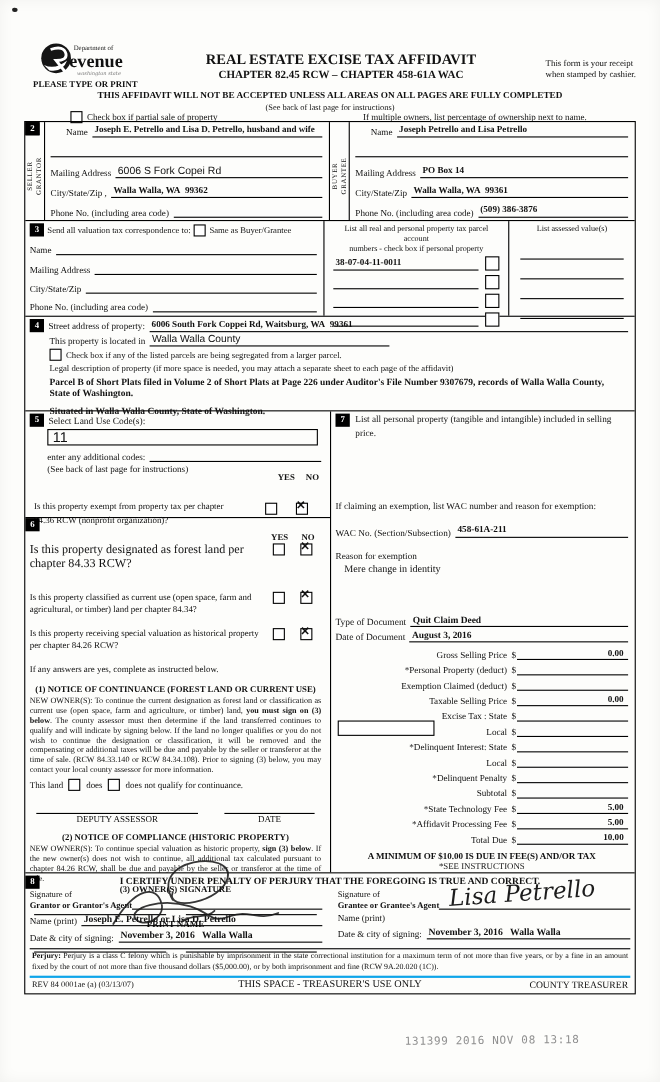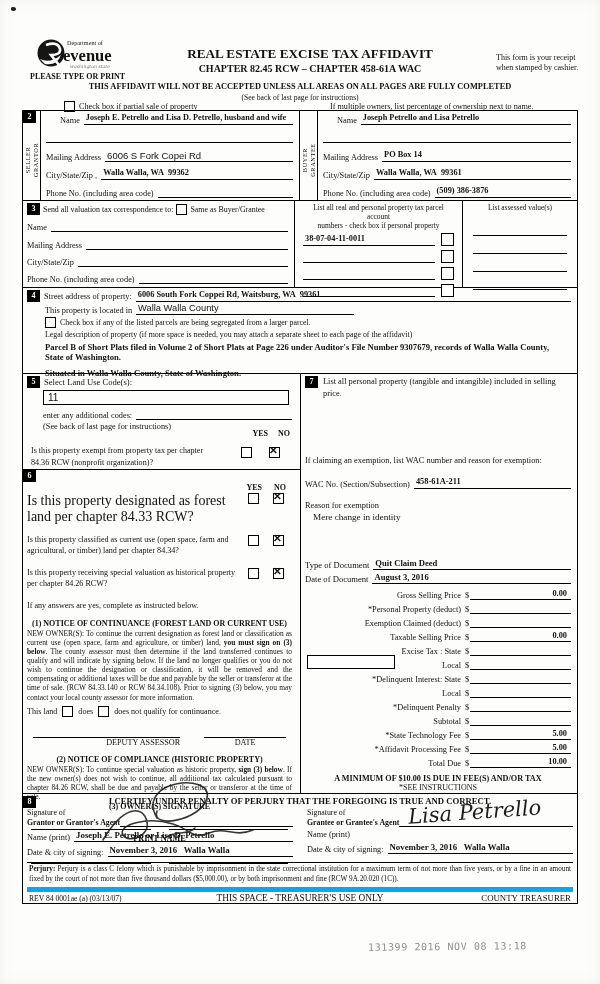--- a/index.html
+++ b/index.html
@@ -231,55 +231,55 @@
 
     <div class="sec" style="height:420px;display:flex;border-bottom:1.5px solid #000">
 
       <div style="width:278px;border-right:1px solid #000;box-sizing:border-box;display:flex;flex-direction:column">
 
         <div style="height:97px;border-bottom:1.5px solid #000;position:relative;padding:2px 8px 0 4px;box-sizing:border-box">
           <div class="frow" style="align-items:center;gap:4px">
             <span class="badge" style="position:static">5</span>
             <span style="font-size:8.6px">Select Land Use Code(s):</span>
           </div>
-          <div class="sans" style="margin:2px 0 0 16px;width:240px;height:13px;border:1.5px solid #000;font-size:10px;line-height:13px;padding-left:4px">11</div>
+          <div class="sans" style="margin:2px 0 0 16px;width:240px;height:13px;border:1.5px solid #000;font-size:13px;line-height:13px;padding-left:4px">11</div>
           <div class="frow" style="margin:3px 0 0 16px">
             <span>enter any additional codes:</span>
             <span class="fill"></span>
           </div>
           <div style="margin:2px 0 0 16px;font-size:8.3px">(See back of last page for instructions)</div>
           <div style="position:absolute;right:10px;top:55px;font-size:8px;font-weight:bold;display:flex;gap:10px">
             <span>YES</span>
             <span>NO</span>
           </div>
-          <div style="display:flex;margin:14px 0 0 4px">
+          <div style="display:flex;margin:24px 0 0 4px">
             <div style="flex:1;font-size:8.1px;line-height:1.5">
               <span>Is this property exempt from property tax per chapter</span><br>
               <span>84.36 RCW (nonprofit organization)?</span>
             </div>
             <div style="display:flex;gap:17px;margin:2px 12px 0 0;align-items:flex-start">
               <span class="cb"></span>
               <span class="cb checked"></span>
             </div>
           </div>
         </div>
 
         <div style="flex:1;position:relative;padding:1px 8px 3px 4px;box-sizing:border-box">
           <div class="badge" style="left:0;top:0">6</div>
           <div style="text-align:right;margin:12px 2px 1px 0;font-size:8px;font-weight:bold">
             <span style="margin-right:10px">YES</span>
             <span style="margin-right:4px">NO</span>
           </div>
 
-          <div style="display:flex;font-size:14px">
+          <div style="display:flex;font-size:11px">
             <span style="flex:1">Is this property designated as forest land per chapter 84.33 RCW?</span>
             <span class="cb" style="margin-right:14px"></span>
             <span class="cb checked" style="margin-right:8px"></span>
           </div>
-          <div style="display:flex;font-size:8.1px;margin-top:10px">
+          <div style="display:flex;font-size:8.1px;margin-top:20px">
             <span style="flex:1">Is this property classified as current use (open space, farm and</span>
             <span class="cb" style="margin-right:14px"></span>
             <span class="cb checked" style="margin-right:8px"></span>
           </div>
           <div style="font-size:8.1px">agricultural, or timber) land per chapter 84.34?</div>
 
           <div style="display:flex;font-size:8.1px;margin-top:13px">
             <span style="flex:1">Is this property receiving special valuation as historical property</span>
             <span class="cb" style="margin-right:14px"></span>
             <span class="cb checked" style="margin-right:8px"></span>
@@ -299,21 +299,21 @@
             <span>does</span>
             <span class="cb"></span>
             <span>does not  qualify for continuance.</span>
           </div>
 
           <div style="display:flex;gap:24px;margin-top:20px;padding:0 6px">
             <span style="flex:1.8;border-bottom:1px solid #000"></span>
             <span style="flex:1;border-bottom:1px solid #000"></span>
           </div>
           <div style="display:flex;gap:24px;font-size:8.2px;padding:0 6px">
-            <span style="flex:1.8;text-align:right">DEPUTY ASSESSOR</span>
+            <span style="flex:1.8;text-align:center">DEPUTY ASSESSOR</span>
             <span style="flex:1;text-align:center">DATE</span>
           </div>
 
           <div class="ctr b" style="font-size:8px;margin-top:8px">(2) NOTICE OF COMPLIANCE (HISTORIC PROPERTY)</div>
           <div class="small jst" style="line-height:1.22;margin-top:1px">
             <span>NEW OWNER(S): To continue special valuation as historic property, </span><span class="b">sign (3) below</span><span>. If the new owner(s) does not wish to continue, all additional tax calculated pursuant to chapter 84.26 RCW, shall be due and payable by the seller or transferor at the time of sale.</span>
           </div>
           <div class="ctr b" style="font-size:8px;margin-top:1px">(3) OWNER(S) SIGNATURE</div>
 
           <div style="display:flex;gap:18px;margin-top:18px;padding:0 4px">
@@ -469,21 +469,21 @@
             <span>Date &amp; city of signing:</span>
             <span class="fill b" style="font-size:8.8px">November 3, 2016&nbsp;&nbsp;&nbsp;Walla Walla</span>
           </div>
         </div>
       </div>
 
       <div style="border-top:1px solid #000;margin-top:5px;padding:2px 2px 0 2px;font-size:7.2px;line-height:1.3" class="jst">
         <span class="b">Perjury:</span><span> Perjury is a class C felony which is punishable by imprisonment in the state correctional institution for a maximum term of not more than five years, or by a fine in an amount fixed by the court of not more than five thousand dollars ($5,000.00), or by both imprisonment and fine (RCW 9A.20.020 (1C)).</span>
       </div>
 
-      <div style="display:flex;align-items:flex-end;border-top:5px solid #0ea5e9;margin-top:3px;padding:1px 2px 0 2px">
+      <div style="display:flex;align-items:flex-start;border-top:2px solid #0ea5e9;margin-top:3px;padding:1px 2px 0 2px">
         <span style="flex:1;font-size:7.6px">REV 84 0001ae (a) (03/13/07)</span>
         <span style="flex:1.4;text-align:center;font-size:9.3px">THIS SPACE - TREASURER'S USE ONLY</span>
         <span style="flex:1;text-align:right;font-size:8.8px">COUNTY TREASURER</span>
       </div>
     </div>
   </div>
 
   <svg width="175" height="80" viewBox="0 0 175 80" style="position:absolute;left:95px;top:778px;pointer-events:none">
     <g fill="none" stroke="#1b1b1b" stroke-width="1.6" stroke-linecap="round" opacity="0.88">
       <path d="M62 40 C 40 2, 118 -6, 112 20 C 107 42, 55 52, 62 33"></path>

